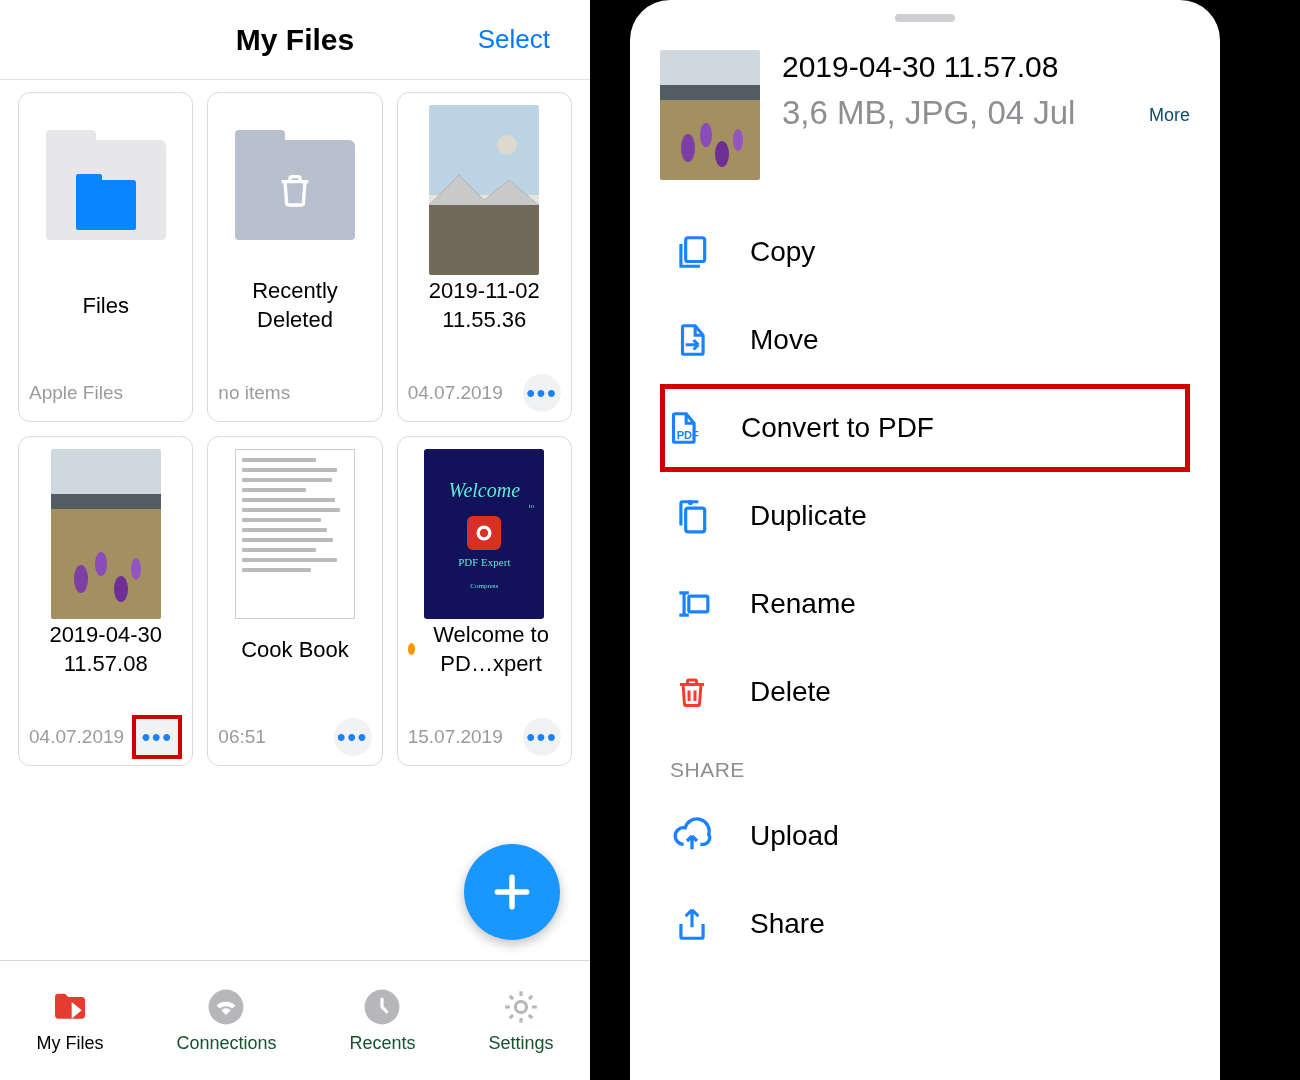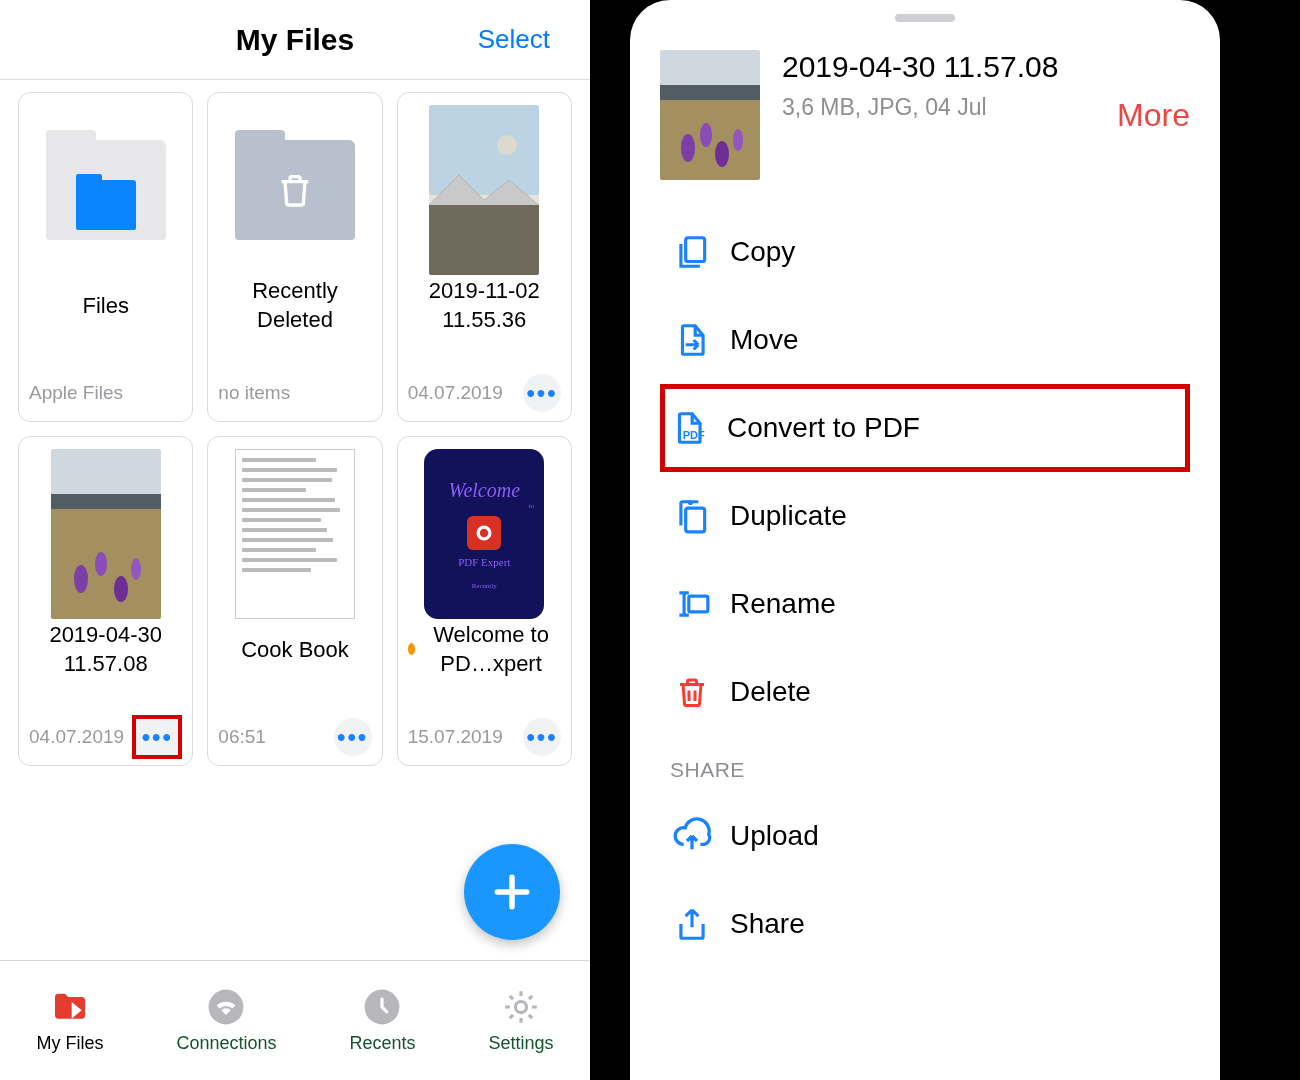--- a/index.html
+++ b/index.html
@@ -130,23 +130,23 @@
     border-radius:2px;
     overflow:hidden;
   }
   .photo-thumb svg{ width:100%; height:100%; display:block;}
   .paper-thumb{
     width:120px;height:170px;background:#fff;border:1px solid #ccc;
     padding:8px 6px;
   }
   .paper-thumb .line{height:4px;background:#bbb;margin-bottom:6px;border-radius:1px;}
   .pdf-thumb{
-    width:120px;height:170px;background:#11125a;border-radius:14px;
+    width:120px;height:170px;background:#11125a;border-radius:3px;
     display:flex;flex-direction:column;align-items:center;justify-content:center;
-    color:#8b5cf6;font-style:italic;font-family:Georgia,serif;
+    color:#5eead4;font-style:italic;font-family:Georgia,serif;
   }
   .pdf-thumb .wlc{font-size:20px;}
   .pdf-thumb .pe{font-size:11px;font-style:normal;margin-top:6px;font-family:inherit;}
   .pdf-thumb .rd{font-size:7px;font-style:normal;margin-top:14px;}
   .pdf-thumb .sq{width:34px;height:34px;background:#d93025;border-radius:6px;margin-top:6px;display:flex;align-items:center;justify-content:center;}
 
   .card-title{
     text-align:center;
     font-size:22px;
     color:#000;
@@ -213,31 +213,31 @@
   }
   .sheet-header{
     display:flex;
     align-items:flex-start;
     padding:20px 30px 28px 30px;
     gap:22px;
   }
   .sheet-thumb{width:100px;height:130px;border-radius:2px;overflow:hidden;}
   .sheet-thumb svg{width:100%;height:100%;display:block;}
   .sheet-title{font-size:30px;font-weight:500;color:#000;}
-  .sheet-sub{font-size:23px;color:#8e8e93;margin-top:10px;}
-  .sheet-more{color:#ef4444;font-size:32px;margin-left:auto;align-self:center;}
+  .sheet-sub{font-size:33px;color:#8e8e93;margin-top:10px;}
+  .sheet-more{color:#0c4a6e;font-size:18px;margin-left:auto;align-self:center;}
 
   .action-list{display:flex;flex-direction:column;}
   .action-item{
-    display:flex;align-items:center;gap:16px;
+    display:flex;align-items:center;gap:36px;
     padding:22px 40px;
     font-size:28px;color:#000;
   }
   .action-icon{width:44px;height:44px;display:flex;align-items:center;justify-content:center;flex-shrink:0;}
-  .action-highlight{border:5px solid #d30000;margin:0 30px;padding:17px 8px;}
+  .action-highlight{border:5px solid #d30000;margin:0 30px;padding:17px 2px;}
   .action-highlight .action-icon{margin-left:-6px;}
   .section-label{
     font-size:21px;color:#8e8e93;padding:22px 40px 10px 40px;
     letter-spacing:0.5px;
   }
 </style>
 </head>
 <body>
 
 <div class="phone-left">
@@ -343,21 +343,21 @@
         <div class="pdf-thumb">
           <div class="wlc">Welcome</div>
           <div style="font-size:7px;font-style:normal;align-self:flex-end;margin-right:10px">to</div>
           <div class="sq">
             <svg viewBox="0 0 24 24" width="20" height="20" fill="#fff">
                 <circle cx="12" cy="12" r="9" fill="#fff"></circle>
                 <circle cx="12" cy="12" r="5" fill="#d93025"></circle>
               </svg>
           </div>
           <div class="pe">PDF Expert</div>
-          <div class="rd">Recently</div>
+          <div class="rd">Compress</div>
         </div>
       </div>
       <div class="card-title with-dot">
         <span>Welcome to PD…xpert</span>
       </div>
       <div class="card-footer">
         <span>15.07.2019</span>
         <div class="more-btn">•••</div>
       </div>
     </div>

